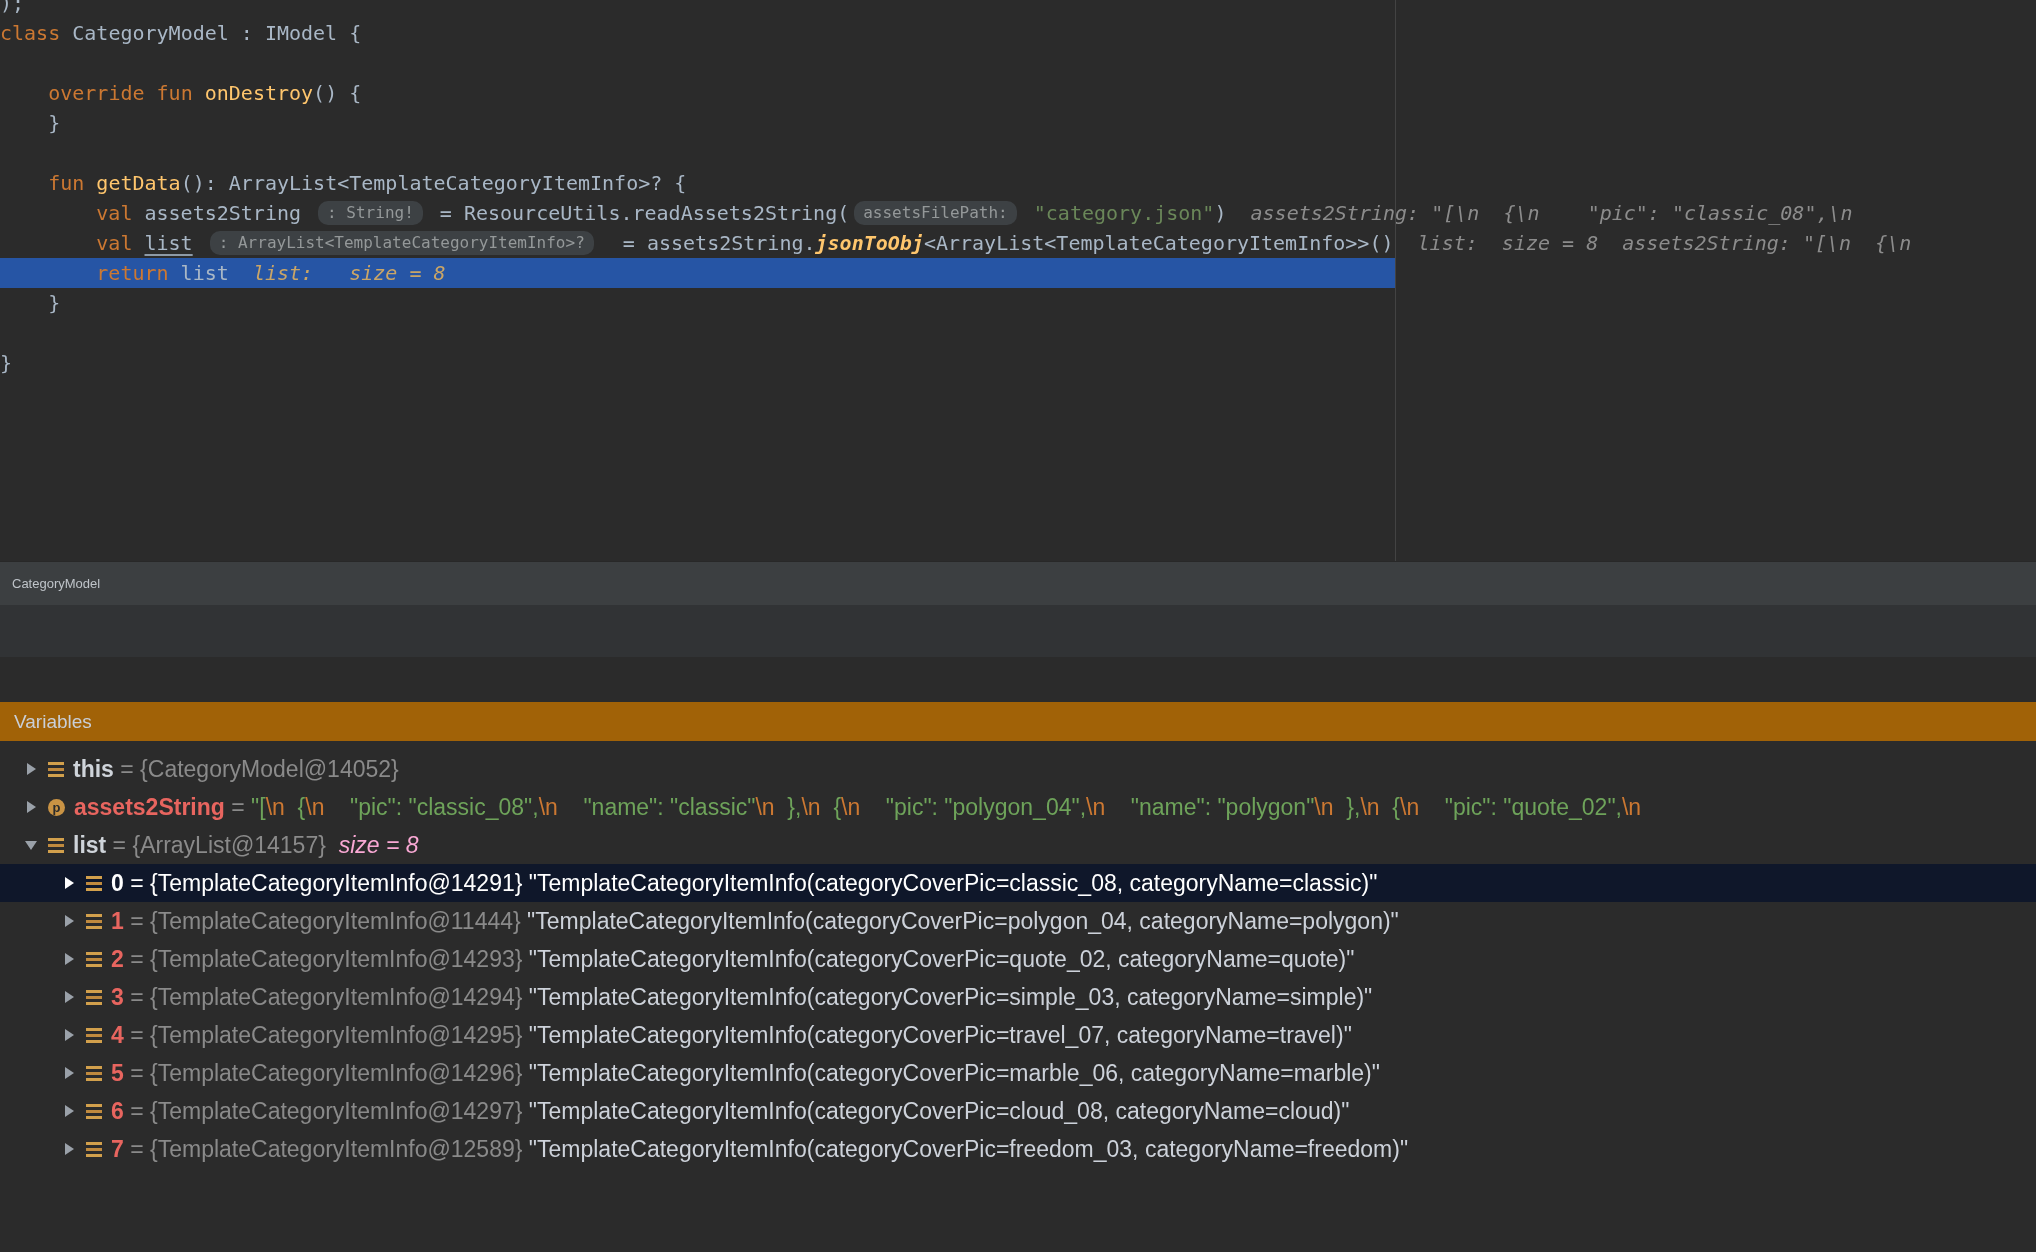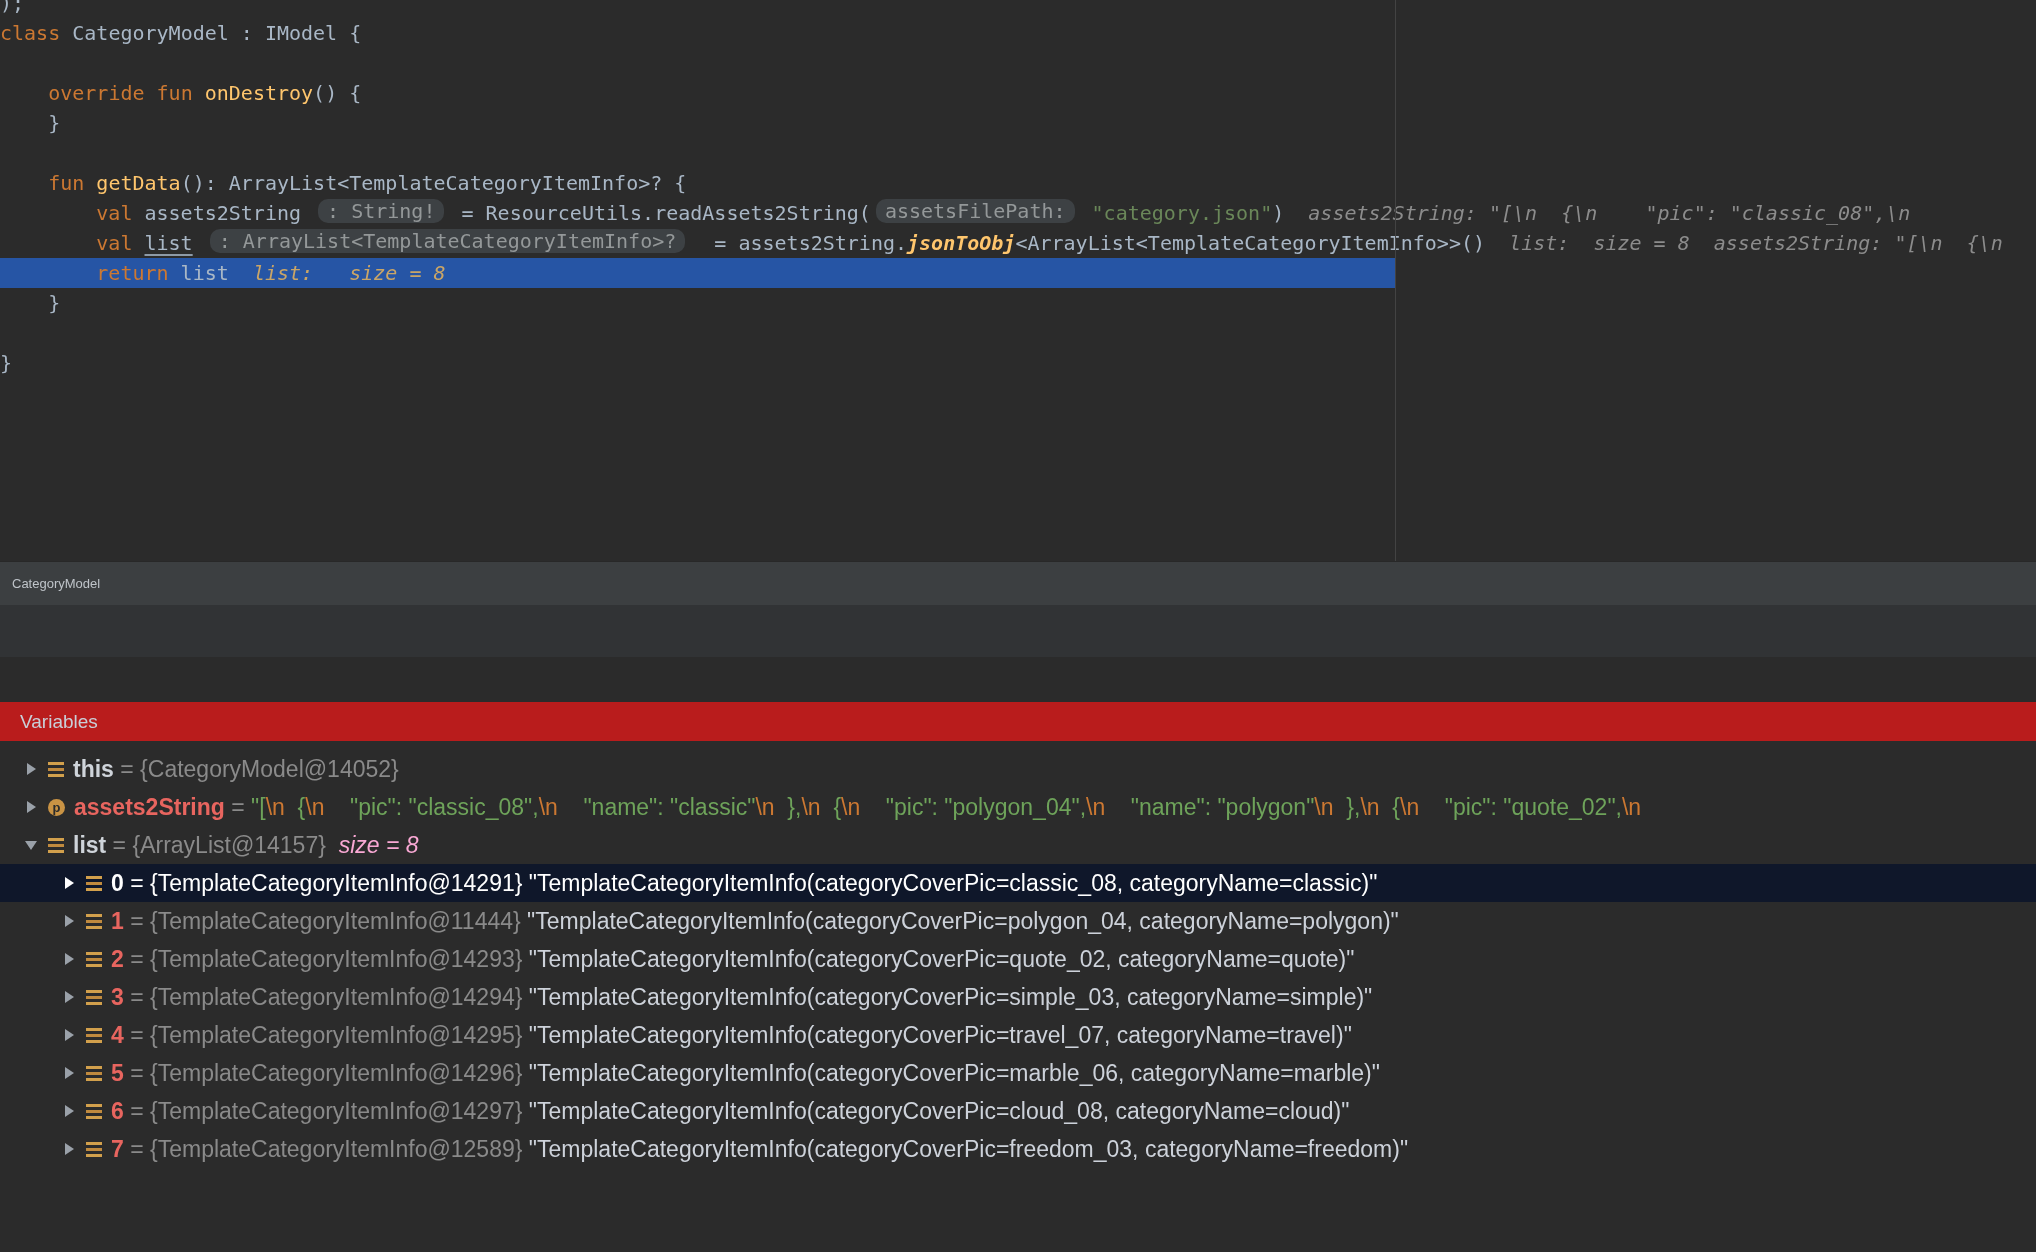--- a/index.html
+++ b/index.html
@@ -20,37 +20,37 @@
   .tok.plain{color:#A9B7C6;}
   .tok.kw{color:#CC7832;}
   .tok.fn{color:#FFC66D;}
   .tok.ext{color:#FFC66D;font-style:italic;font-weight:bold;}
   .tok.str{color:#6A8759;}
   .tok.plain-u{color:#A9B7C6;text-decoration:underline;text-decoration-color:#8D9AA7;text-underline-offset:4px;}
   .tok.hint{color:#8C8C8C;font-style:italic;}
   .tok.hintx{color:#C9A567;font-style:italic;margin-top:28px;}
   .tok.chip{
     display:inline-block;background:#3D4144;color:#949899;border-radius:10px;
-    padding:0 9px;font-size:20px;line-height:24px;vertical-align:2px;margin:0 5px;
+    padding:0 9px;font-size:16px;line-height:24px;vertical-align:2px;margin:0 5px;
   }
   #margin-guide{position:absolute;left:1395px;top:0;width:1px;height:561px;background:#434343;z-index:2;}
 
   
   #breadcrumb-bar{
     position:absolute;left:0;top:561px;width:2036px;height:44px;background:#3C3F41;
     border-top:1px solid #282828;box-sizing:border-box;
     color:#BFC4C9;font-size:13px;line-height:43px;padding-left:12px;
   }
   #band1{position:absolute;left:0;top:605px;width:2036px;height:52px;background:#313335;}
   #band2{position:absolute;left:0;top:657px;width:2036px;height:45px;background:#2B2B2B;}
 
   
   #variables-header{
-    position:absolute;left:0;top:702px;width:2036px;height:39px;background:#b91c1c;
-    color:#C9CFD8;font-size:19px;line-height:39px;padding-left:20px;box-sizing:border-box;
+    position:absolute;left:0;top:702px;width:2036px;height:39px;background:#a16207;
+    color:#C9CFD8;font-size:19px;line-height:39px;padding-left:14px;box-sizing:border-box;
   }
   #variables-pane{
     position:absolute;left:0;top:741px;width:2036px;height:511px;background:#2B2B2B;
     padding-top:9px;box-sizing:border-box;overflow:hidden;
   }
   .vrow{height:38px;display:flex;align-items:center;width:2036px;font-size:23px;overflow:hidden;}
   .vrow.ind0{padding-left:20px;box-sizing:border-box;}
   .vrow.ind1{padding-left:58px;box-sizing:border-box;}
   .vrow.sel{background:#0f172a;}
   .vrow.sel .sg{color:#FFFFFF !important;}

